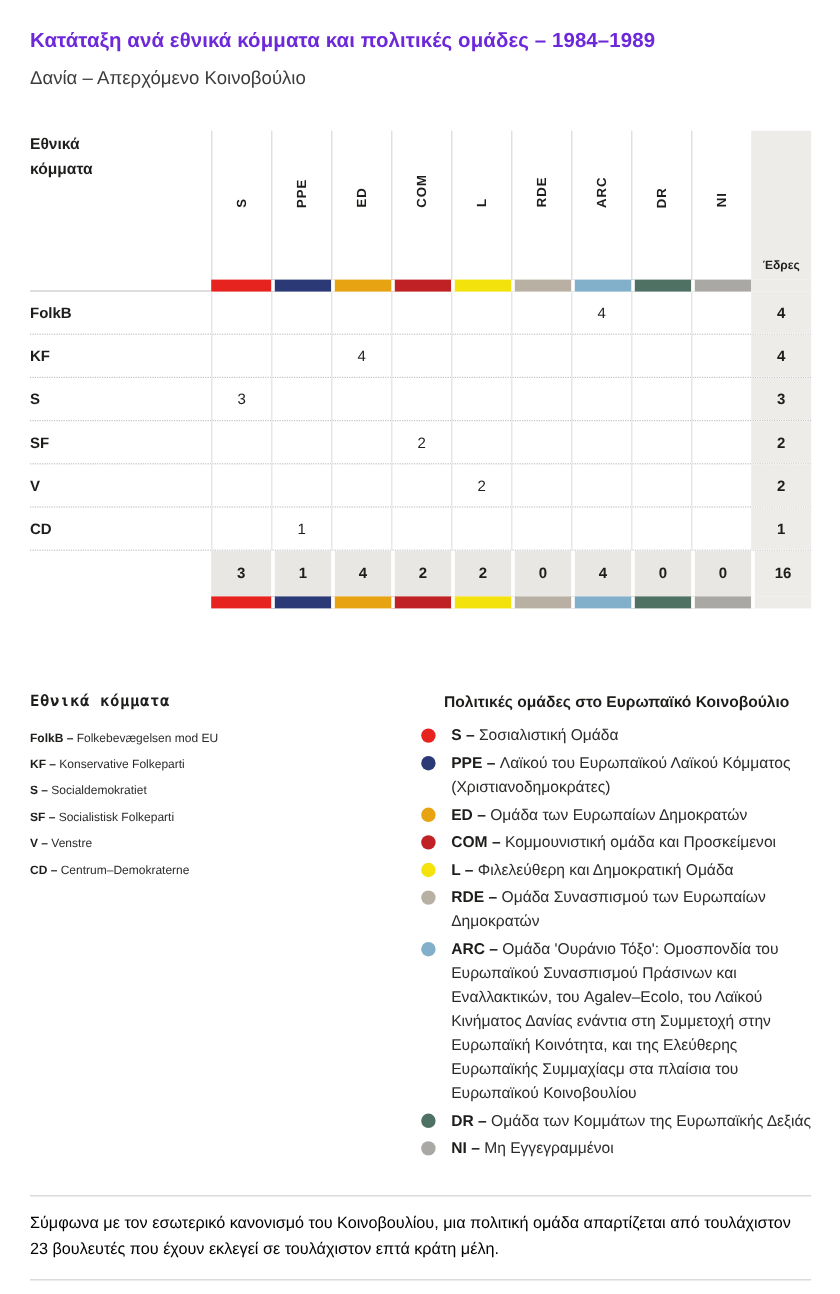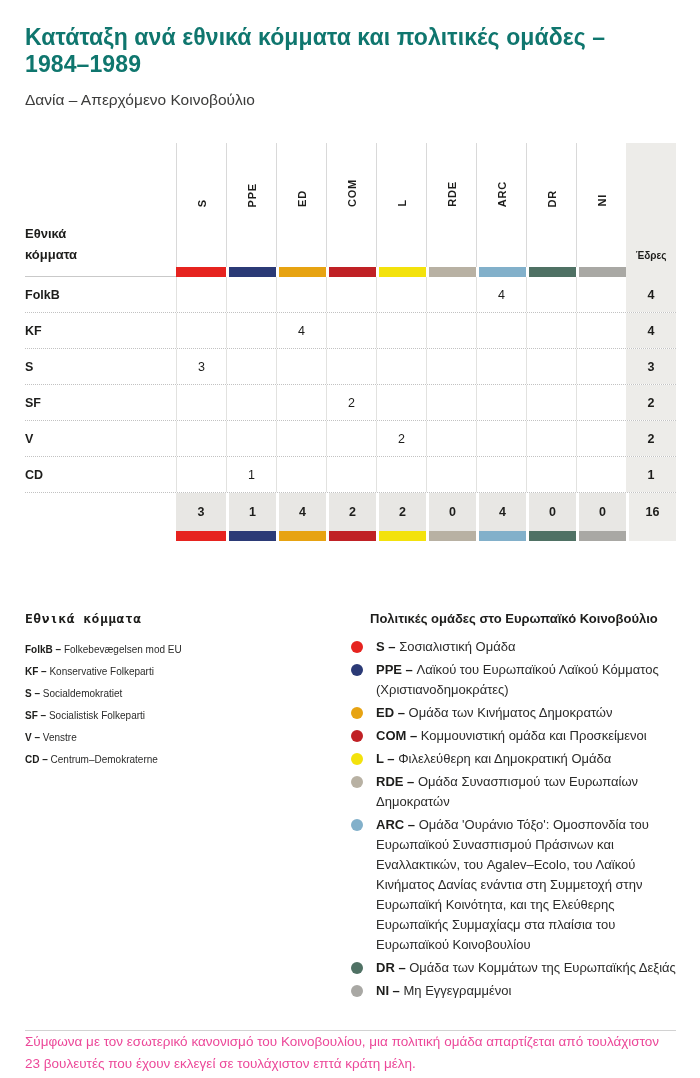--- a/index.html
+++ b/index.html
@@ -1,31 +1,31 @@
 <!DOCTYPE html>
 <html><head>
 <meta charset="utf-8">
 <style>
   html,body{margin:0;padding:0;background:#fff;}
   body{width:700px;height:1078px;overflow:hidden;font-family:"Liberation Sans",sans-serif;color:#1d1d1b;}
   .page{padding:0 24px 0 25px;}
 
   
-  .title{margin-top:24px;font-size:23px;font-weight:bold;color:#0f766e;letter-spacing:.1px;}
+  .title{margin-top:24px;font-size:17px;font-weight:bold;color:#6d28d9;letter-spacing:.1px;}
   .subtitle{margin-top:13px;font-size:15.5px;color:#3c3c3b;}
 
   
   .seat-table{margin-top:34px;width:651px;}
   .trow{display:flex;}
   .label-col{width:151px;box-sizing:border-box;flex:none;}
   .dcol{width:50px;box-sizing:border-box;flex:none;}
   .seats-col{width:50px;box-sizing:border-box;flex:none;background:#edece9;}
 
   .hdr{height:124px;}
-  .hdr .label-col{display:flex;align-items:flex-end;padding-bottom:2px;}
+  .hdr .label-col{display:flex;align-items:flex-start;padding-bottom:2px;}
   .hdr-label{font-weight:bold;font-size:13px;line-height:21px;}
   .hdr .dcol{border-left:1px solid #d9d9d9;display:flex;justify-content:center;align-items:flex-end;padding-bottom:60px;}
   .vlabel{writing-mode:vertical-rl;transform:rotate(180deg);font-weight:bold;font-size:11px;letter-spacing:.8px;white-space:nowrap;}
   .hdr .seats-col{display:flex;align-items:flex-end;justify-content:center;padding-bottom:6px;font-weight:bold;font-size:10px;}
 
   .striprow{height:10px;}
   .striprow .label-col{border-bottom:1px solid #c9c9c9;}
   .strip-cell{width:50px;box-sizing:border-box;flex:none;}
   .strip-cell + .strip-cell{border-left:3px solid #fff;}
 
@@ -49,21 +49,21 @@
   .lp-item{font-size:10px;line-height:22px;color:#2b2b2a;}
   .lp-item b{color:#1d1d1b;}
   .lg-item{display:flex;margin-bottom:3px;font-size:13px;line-height:20px;color:#2b2b2a;}
   .lg-item b{color:#1d1d1b;}
   .dot{width:12px;height:12px;border-radius:50%;flex:none;margin:4px 13px 0 1px;}
   .lg-text{max-width:318px;}
 
   
   .rule{border:none;border-top:1px solid #d2d2d2;margin:0;}
   .rule1{margin-top:26px;}
-  .footnote{font-size:13.5px;line-height:22px;color:#ec4899;max-width:645px;}
+  .footnote{margin-top:11px;font-size:13.5px;line-height:22px;color:#000000;max-width:645px;}
   .rule2{margin-top:14px;}
   .bottombar{display:flex;justify-content:space-between;align-items:center;margin-top:6px;height:56px;}
   .logo-block{display:flex;align-items:center;}
 </style>
 </head>
 <body>
 
 <div class="page">
 
   <div class="title">Κατάταξη ανά εθνικά κόμματα και πολιτικές ομάδες – 1984–1989</div>
@@ -246,21 +246,21 @@
       <div class="lg-item">
           <span class="dot" style="background-color: rgb(230, 35, 31);"></span>
           <span class="lg-text"><b>S –</b> <span>Σοσιαλιστική Ομάδα</span></span>
         </div>
       <div class="lg-item">
           <span class="dot" style="background-color: rgb(43, 58, 118);"></span>
           <span class="lg-text"><b>PPE –</b> <span>Λαϊκού του Ευρωπαϊκού Λαϊκού Κόμματος (Χριστιανοδημοκράτες)</span></span>
         </div>
       <div class="lg-item">
           <span class="dot" style="background-color: rgb(231, 163, 18);"></span>
-          <span class="lg-text"><b>ED –</b> <span>Ομάδα των Κινήματος Δημοκρατών</span></span>
+          <span class="lg-text"><b>ED –</b> <span>Ομάδα των Ευρωπαίων Δημοκρατών</span></span>
         </div>
       <div class="lg-item">
           <span class="dot" style="background-color: rgb(192, 33, 37);"></span>
           <span class="lg-text"><b>COM –</b> <span>Κομμουνιστική ομάδα και Προσκείμενοι</span></span>
         </div>
       <div class="lg-item">
           <span class="dot" style="background-color: rgb(243, 226, 12);"></span>
           <span class="lg-text"><b>L –</b> <span>Φιλελεύθερη και Δημοκρατική Ομάδα</span></span>
         </div>
       <div class="lg-item">

